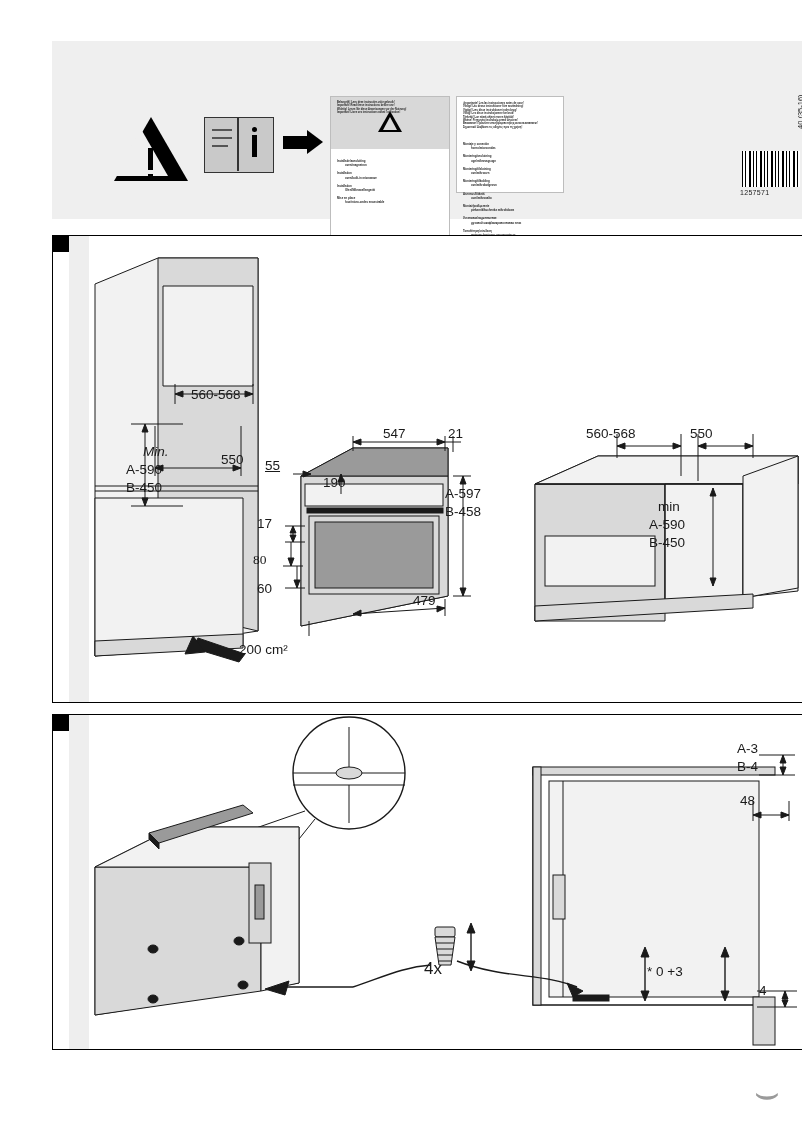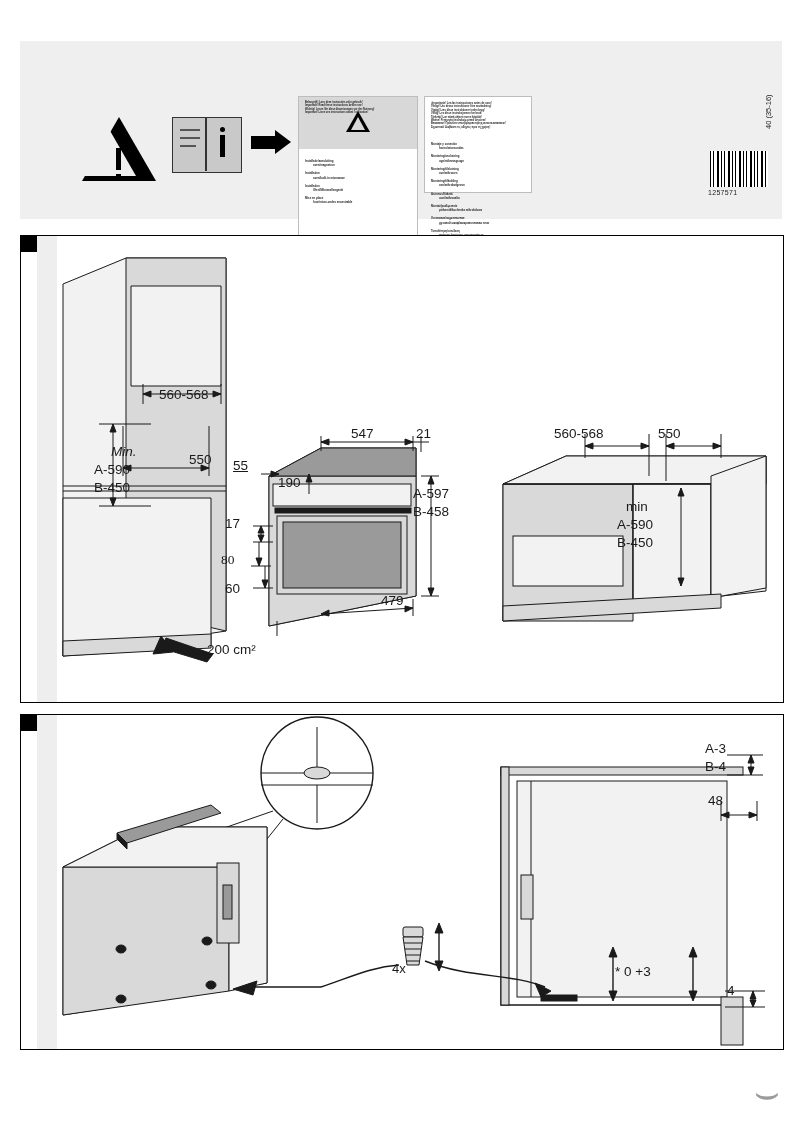--- a/index.html
+++ b/index.html
@@ -1,17 +1,17 @@
 <!DOCTYPE html>
 <html><head>
 <meta charset="utf-8">
 <style>
   html,body{margin:0;padding:0;background:#ffffff;}
   body{width:802px;height:1134px;position:relative;font-family:"Liberation Sans",sans-serif;color:#1a1a1a;overflow:hidden;}
-  .page{position:absolute;inset:0;}
+  .page{position:absolute;inset:0;margin-left:32px;}
 
   
   .banner{position:absolute;left:20px;top:41px;width:762px;height:178px;background:#efefef;}
   .warn-tri{position:absolute;left:62px;top:76px;width:0;height:0;border-left:37px solid transparent;border-right:37px solid transparent;border-bottom:64px solid #000;}
   .warn-tri-in{position:absolute;left:62px;top:88px;width:0;height:0;border-left:27px solid transparent;border-right:27px solid transparent;border-bottom:47px solid #efefef;}
   .warn-bang{position:absolute;left:96px;top:107px;width:5px;height:22px;background:#000;}
   .warn-dot{position:absolute;left:96px;top:133px;width:5px;height:5px;background:#000;}
 
   .book{position:absolute;left:152px;top:76px;width:68px;height:54px;background:#c9c9c9;border:1px solid #333;}
   .book-spine{position:absolute;left:185px;top:76px;width:2px;height:54px;background:#333;}
@@ -42,21 +42,21 @@
   .barcode-lbl{position:absolute;left:688px;top:148px;font-size:7px;letter-spacing:.3px;}
   .code-v{position:absolute;left:744px;top:88px;font-size:7.5px;transform:rotate(-90deg);transform-origin:left top;white-space:nowrap;}
 
   
   .panel{position:absolute;border:1px solid #000;background:#fff;}
   .panel.p1{left:20px;top:235px;width:762px;height:466px;}
   .panel.p2{left:20px;top:714px;width:762px;height:334px;}
   .panel-tab{position:absolute;left:0;top:0;width:16px;height:16px;background:#000;}
   .panel-bar{position:absolute;left:16px;top:0;width:20px;bottom:0;background:#eeeeee;}
   .lbl{position:absolute;font-size:13.5px;line-height:15px;white-space:nowrap;}
-  .lbl.bg{font-size:13px;}
+  .lbl.bg{font-size:17px;}
   svg{position:absolute;left:0;top:0;overflow:visible;}
   .st{fill:none;stroke:#1a1a1a;stroke-width:1;}
   .st2{fill:none;stroke:#1a1a1a;stroke-width:1.4;}
   .fl-lt{fill:#f2f2f2;stroke:#1a1a1a;stroke-width:1;}
   .fl-md{fill:#d9d9d9;stroke:#1a1a1a;stroke-width:1;}
   .fl-dk{fill:#9a9a9a;stroke:#1a1a1a;stroke-width:1;}
   .fl-bk{fill:#1a1a1a;stroke:#1a1a1a;stroke-width:1;}
   .corner{position:absolute;right:22px;bottom:18px;font-size:40px;color:#9a9a9a;}
 </style>
 </head>
@@ -289,21 +289,21 @@
     <div class="lbl" style="left:138px;top:151px;">560-568</div>
     <div class="lbl" style="left:168px;top:216px;">550</div>
     <div class="lbl" style="left:90px;top:208px;font-style:italic;">Min.</div>
     <div class="lbl" style="left:73px;top:226px;">A-590</div>
     <div class="lbl" style="left:73px;top:244px;">B-450</div>
     <div class="lbl" style="left:186px;top:406px;">200 cm²</div>
 
     <div class="lbl" style="left:330px;top:190px;">547</div>
     <div class="lbl" style="left:395px;top:190px;">21</div>
     <div class="lbl" style="left:212px;top:222px;text-decoration:underline;">55</div>
-    <div class="lbl" style="left:257px;top:239px;">190</div>
+    <div class="lbl" style="left:270px;top:239px;">190</div>
     <div class="lbl" style="left:392px;top:250px;">A-597</div>
     <div class="lbl" style="left:392px;top:268px;">B-458</div>
     <div class="lbl" style="left:204px;top:280px;">17</div>
     <div class="lbl" style="left:200px;top:316px;font-family:Liberation Serif, serif;">80</div>
     <div class="lbl" style="left:204px;top:345px;">60</div>
     <div class="lbl" style="left:360px;top:357px;">479</div>
 
     <div class="lbl" style="left:533px;top:190px;">560-568</div>
     <div class="lbl" style="left:637px;top:190px;">550</div>
     <div class="lbl" style="left:605px;top:263px;">min</div>

